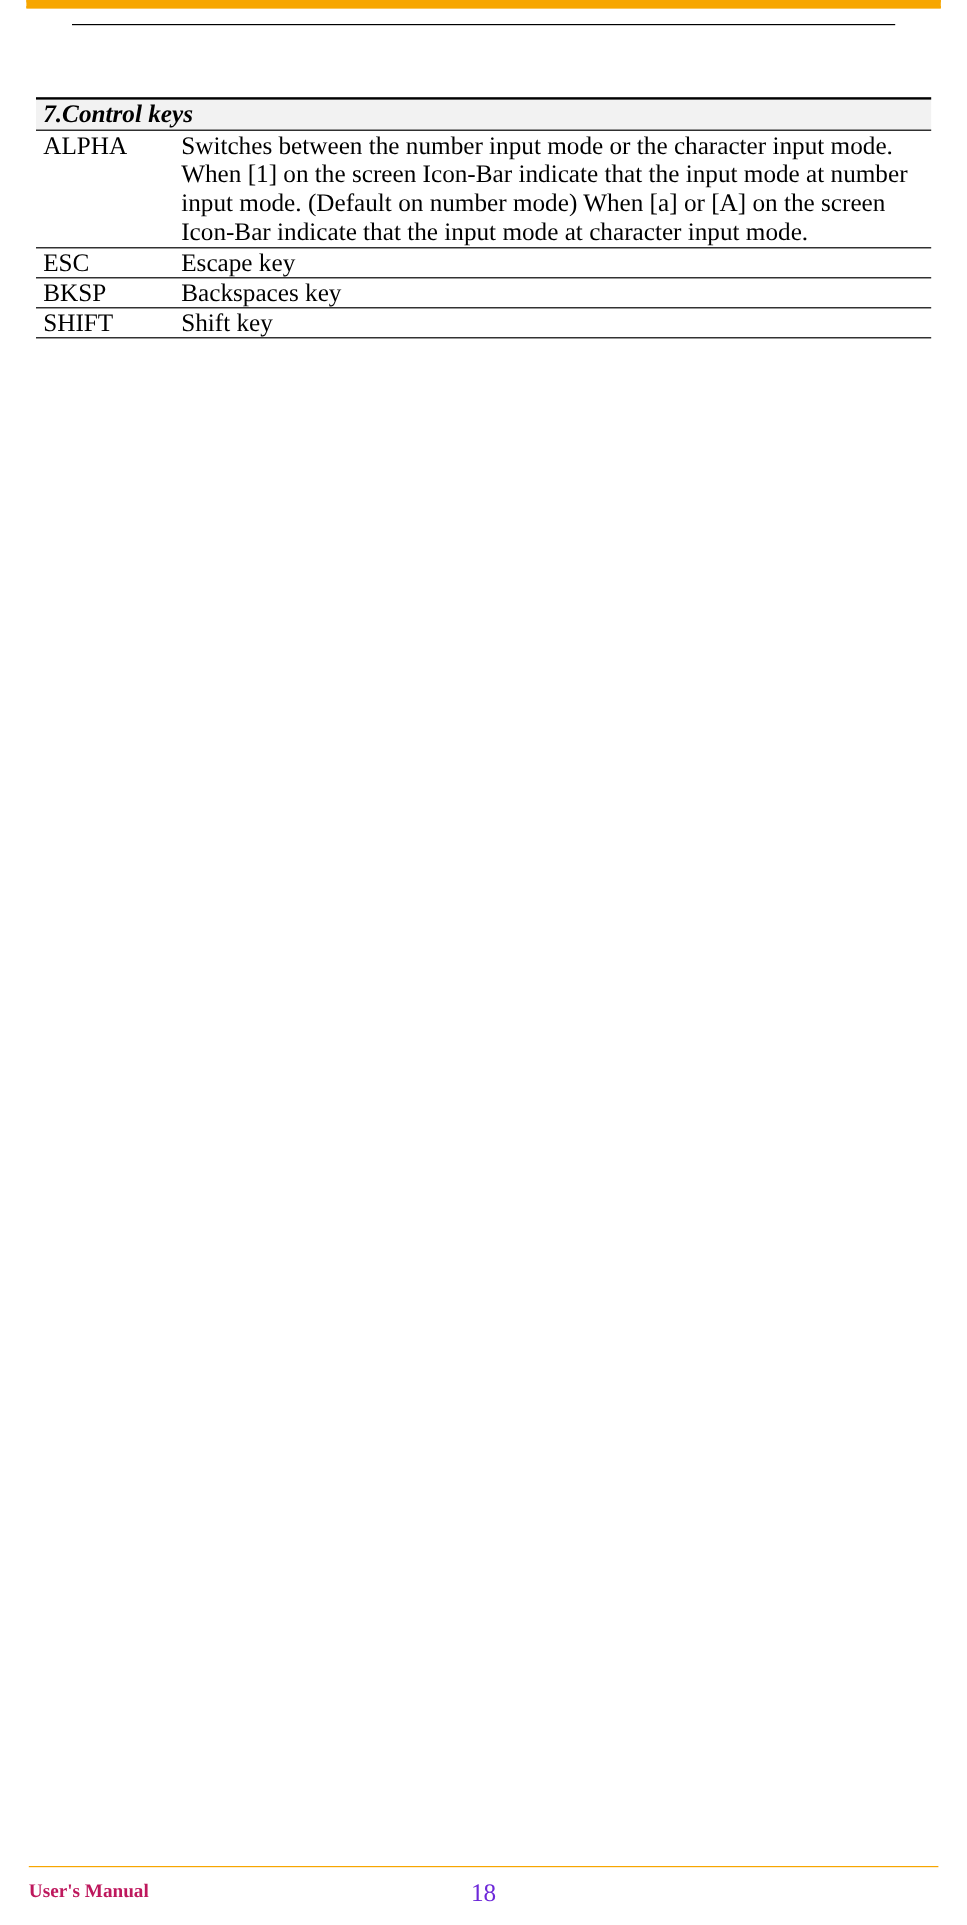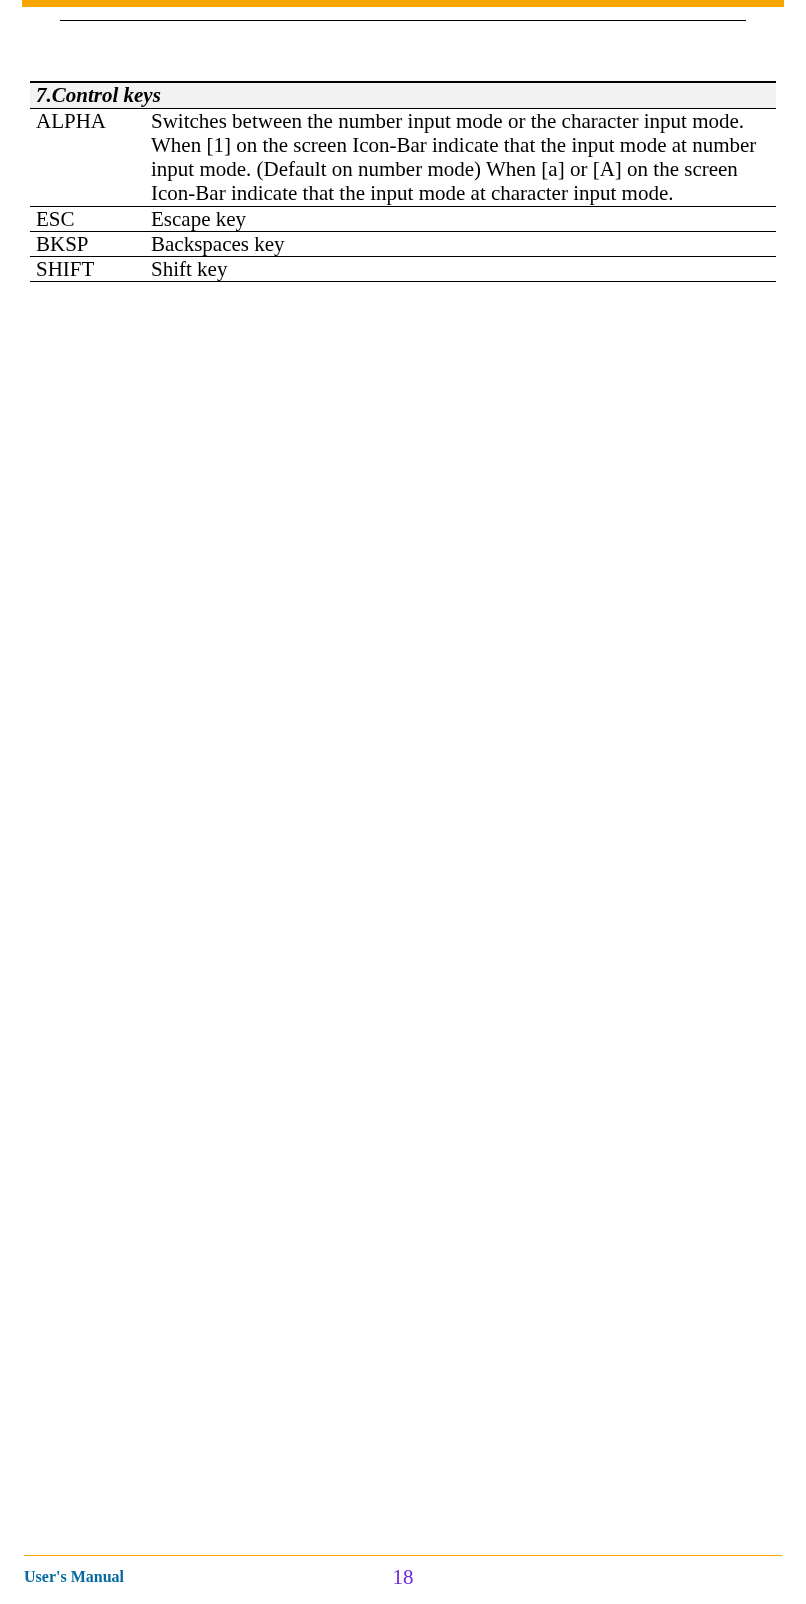--- a/index.html
+++ b/index.html
@@ -78,21 +78,21 @@
     }
     .footer {
       position: absolute;
       bottom: 18px;
       left: 24px;
       right: 24px;
       display: flex;
       align-items: center;
     }
     .footer-left {
-      color: #0369a1;
+      color: #be185d;
       font-size: 16px;
       font-weight: bold;
     }
     .footer-center {
       position: absolute;
       left: 0;
       right: 0;
       text-align: center;
       color: #6d28d9;
       font-size: 21px;

